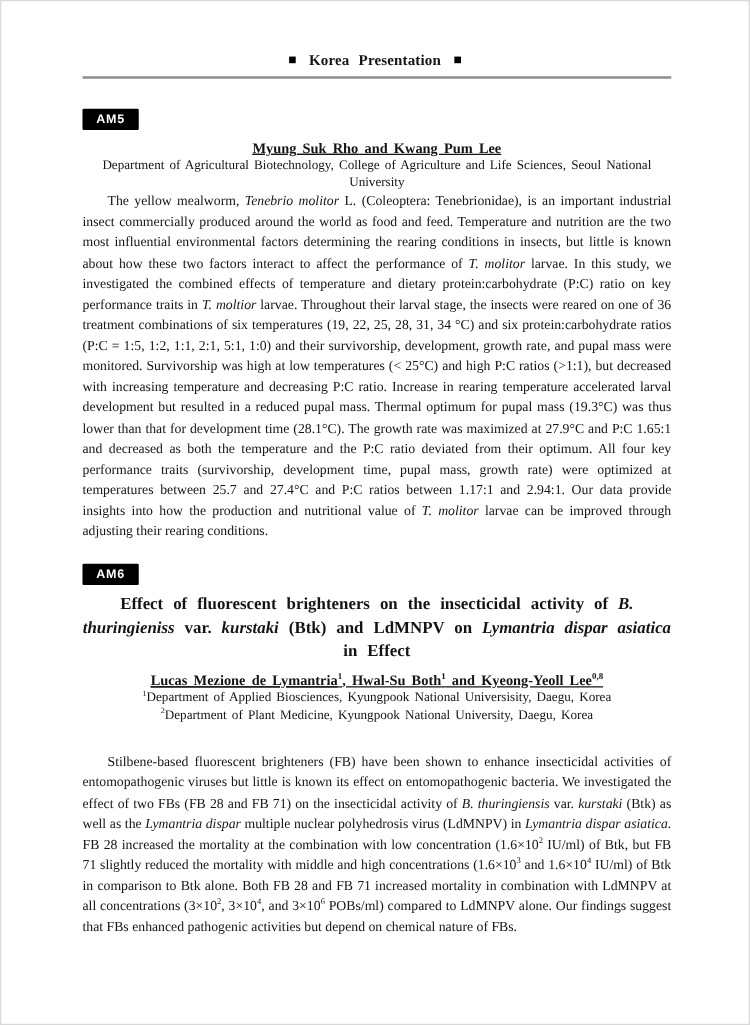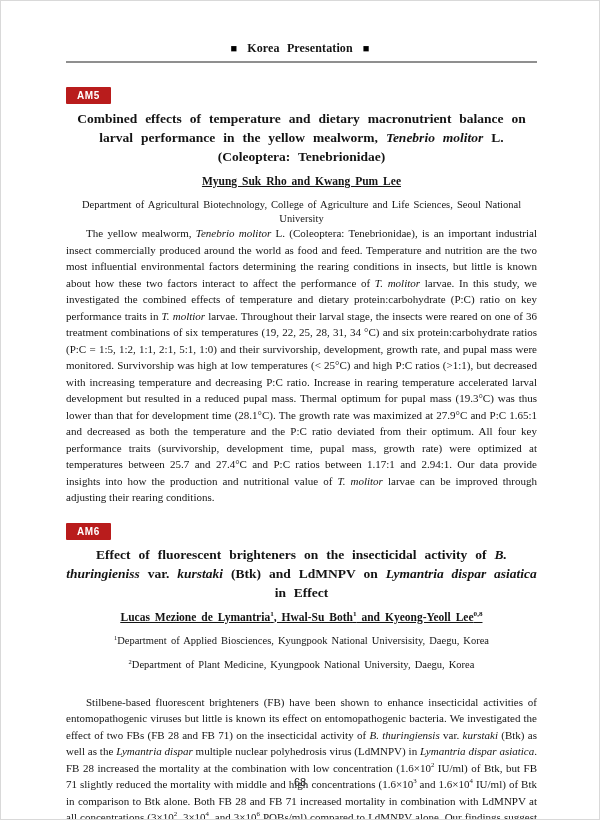--- a/index.html
+++ b/index.html
@@ -35,21 +35,21 @@
   }
   .rule {
     border-top: 2px solid #8f8f8f;
     margin: 5px 62px 0 65px;
   }
   .abstract { padding: 0 62px 0 65px; }
   .abstract.first { margin-top: 22px; }
   .abstract.second { margin-top: 15px; }
   .badge {
     display: inline-block;
-    background: #b91c1c;
+    background: #000000;
     color: #ffffff;
     font-family: "Liberation Sans", "DejaVu Sans", sans-serif;
     font-weight: bold;
     font-size: 10px;
     letter-spacing: 0.06em;
     padding: 3px 11px 3px 11px;
     border-radius: 1px;
   }
   .title {
     margin-top: 5px;
@@ -65,21 +65,21 @@
     font-weight: bold;
     font-size: 11.5px;
     word-spacing: 0.18em;
     text-decoration: underline;
   }
   .affil {
     text-align: center;
     font-size: 10.5px;
     line-height: 13.5px;
     word-spacing: 0.14em;
-    margin-top: 11px;
+    margin-top: 1px;
   }
   .bodytext {
     font-size: 11px;
     line-height: 16.5px;
     text-align: justify;
     text-indent: 20px;
   }
   .abstract.second .bodytext { margin-top: 22px; }
   .pagenum {
     position: absolute;
@@ -102,31 +102,29 @@
 
   <div class="header">
     <span class="sq">■</span>
     <span class="htitle">Korea Presentation</span>
     <span class="sq">■</span>
   </div>
   <div class="rule"></div>
 
   <section class="abstract first">
     <span class="badge">AM5</span>
-    <h1 class="title"><span>Combined effects of temperature and dietary macronutrient balance on larval performance in the yellow mealworm, </span><span class="it">Tenebrio molitor</span><span> L. (Coleoptera: Tenebrionidae)</span></h1>
     <div class="authors"><span class="ul">Myung Suk Rho</span><span> and Kwang Pum Lee</span></div>
     <div class="affil"><span>Department of Agricultural Biotechnology, College of Agriculture and Life Sciences, Seoul National University</span></div>
     <p class="bodytext"><span>The yellow mealworm, </span><span class="it">Tenebrio molitor</span><span> L. (Coleoptera: Tenebrionidae), is an important industrial insect commercially produced around the world as food and feed. Temperature and nutrition are the two most influential environmental factors determining the rearing conditions in insects, but little is known about how these two factors interact to affect the performance of </span><span class="it">T. molitor</span><span> larvae. In this study, we investigated the combined effects of temperature and dietary protein:carbohydrate (P:C) ratio on key performance traits in </span><span class="it">T. moltior</span><span> larvae. Throughout their larval stage, the insects were reared on one of 36 treatment combinations of six temperatures (19, 22, 25, 28, 31, 34 °C) and six protein:carbohydrate ratios (P:C = 1:5, 1:2, 1:1, 2:1, 5:1, 1:0) and their survivorship, development, growth rate, and pupal mass were monitored. Survivorship was high at low temperatures (&lt; 25°C) and high P:C ratios (&gt;1:1), but decreased with increasing temperature and decreasing P:C ratio. Increase in rearing temperature accelerated larval development but resulted in a reduced pupal mass. Thermal optimum for pupal mass (19.3°C) was thus lower than that for development time (28.1°C). The growth rate was maximized at 27.9°C and P:C 1.65:1 and decreased as both the temperature and the P:C ratio deviated from their optimum. All four key performance traits (survivorship, development time, pupal mass, growth rate) were optimized at temperatures between 25.7 and 27.4°C and P:C ratios between 1.17:1 and 2.94:1. Our data provide insights into how the production and nutritional value of </span><span class="it">T. molitor</span><span> larvae can be improved through adjusting their rearing conditions.</span></p>
   </section>
 
   <section class="abstract second">
     <span class="badge">AM6</span>
     <h1 class="title"><span>Effect of fluorescent brighteners on the insecticidal activity of </span><span class="it">B. thuringieniss</span><span> var. </span><span class="it">kurstaki</span><span> (Btk) and LdMNPV on </span><span class="it">Lymantria dispar asiatica</span><span> in Effect</span></h1>
     <div class="authors"><span class="ul">Lucas Mezione de Lymantria</span><span class="sup">1</span><span>, Hwal-Su Both</span><span class="sup">1</span><span> and Kyeong-Yeoll Lee</span><span class="sup">0,8</span></div>
     <div class="affil"><span class="sup">1</span><span>Department of Applied Biosciences, Kyungpook National Universisity, Daegu, Korea</span></div>
     <div class="affil"><span class="sup">2</span><span>Department of Plant Medicine, Kyungpook National University, Daegu, Korea</span></div>
     <p class="bodytext"><span>Stilbene-based fluorescent brighteners (FB) have been shown to enhance insecticidal activities of entomopathogenic viruses but little is known its effect on entomopathogenic bacteria. We investigated the effect of two FBs (FB 28 and FB 71) on the insecticidal activity of </span><span class="it">B. thuringiensis</span><span> var. </span><span class="it">kurstaki</span><span> (Btk) as well as the </span><span class="it">Lymantria dispar</span><span> multiple nuclear polyhedrosis virus (LdMNPV) in </span><span class="it">Lymantria dispar asiatica</span><span>. FB 28 increased the mortality at the combination with low concentration (1.6×10</span><span class="sup">2</span><span> IU/ml) of Btk, but FB 71 slightly reduced the mortality with middle and high concentrations (1.6×10</span><span class="sup">3</span><span> and 1.6×10</span><span class="sup">4</span><span> IU/ml) of Btk in comparison to Btk alone. Both FB 28 and FB 71 increased mortality in combination with LdMNPV at all concentrations (3×10</span><span class="sup">2</span><span>, 3×10</span><span class="sup">4</span><span>, and 3×10</span><span class="sup">6</span><span> POBs/ml) compared to LdMNPV alone. Our findings suggest that FBs enhanced pathogenic activities but depend on chemical nature of FBs.</span></p>
     
   </section>
 
-  <div class="pagenum">68</div>
 
 </div>
 
 </body></html>

